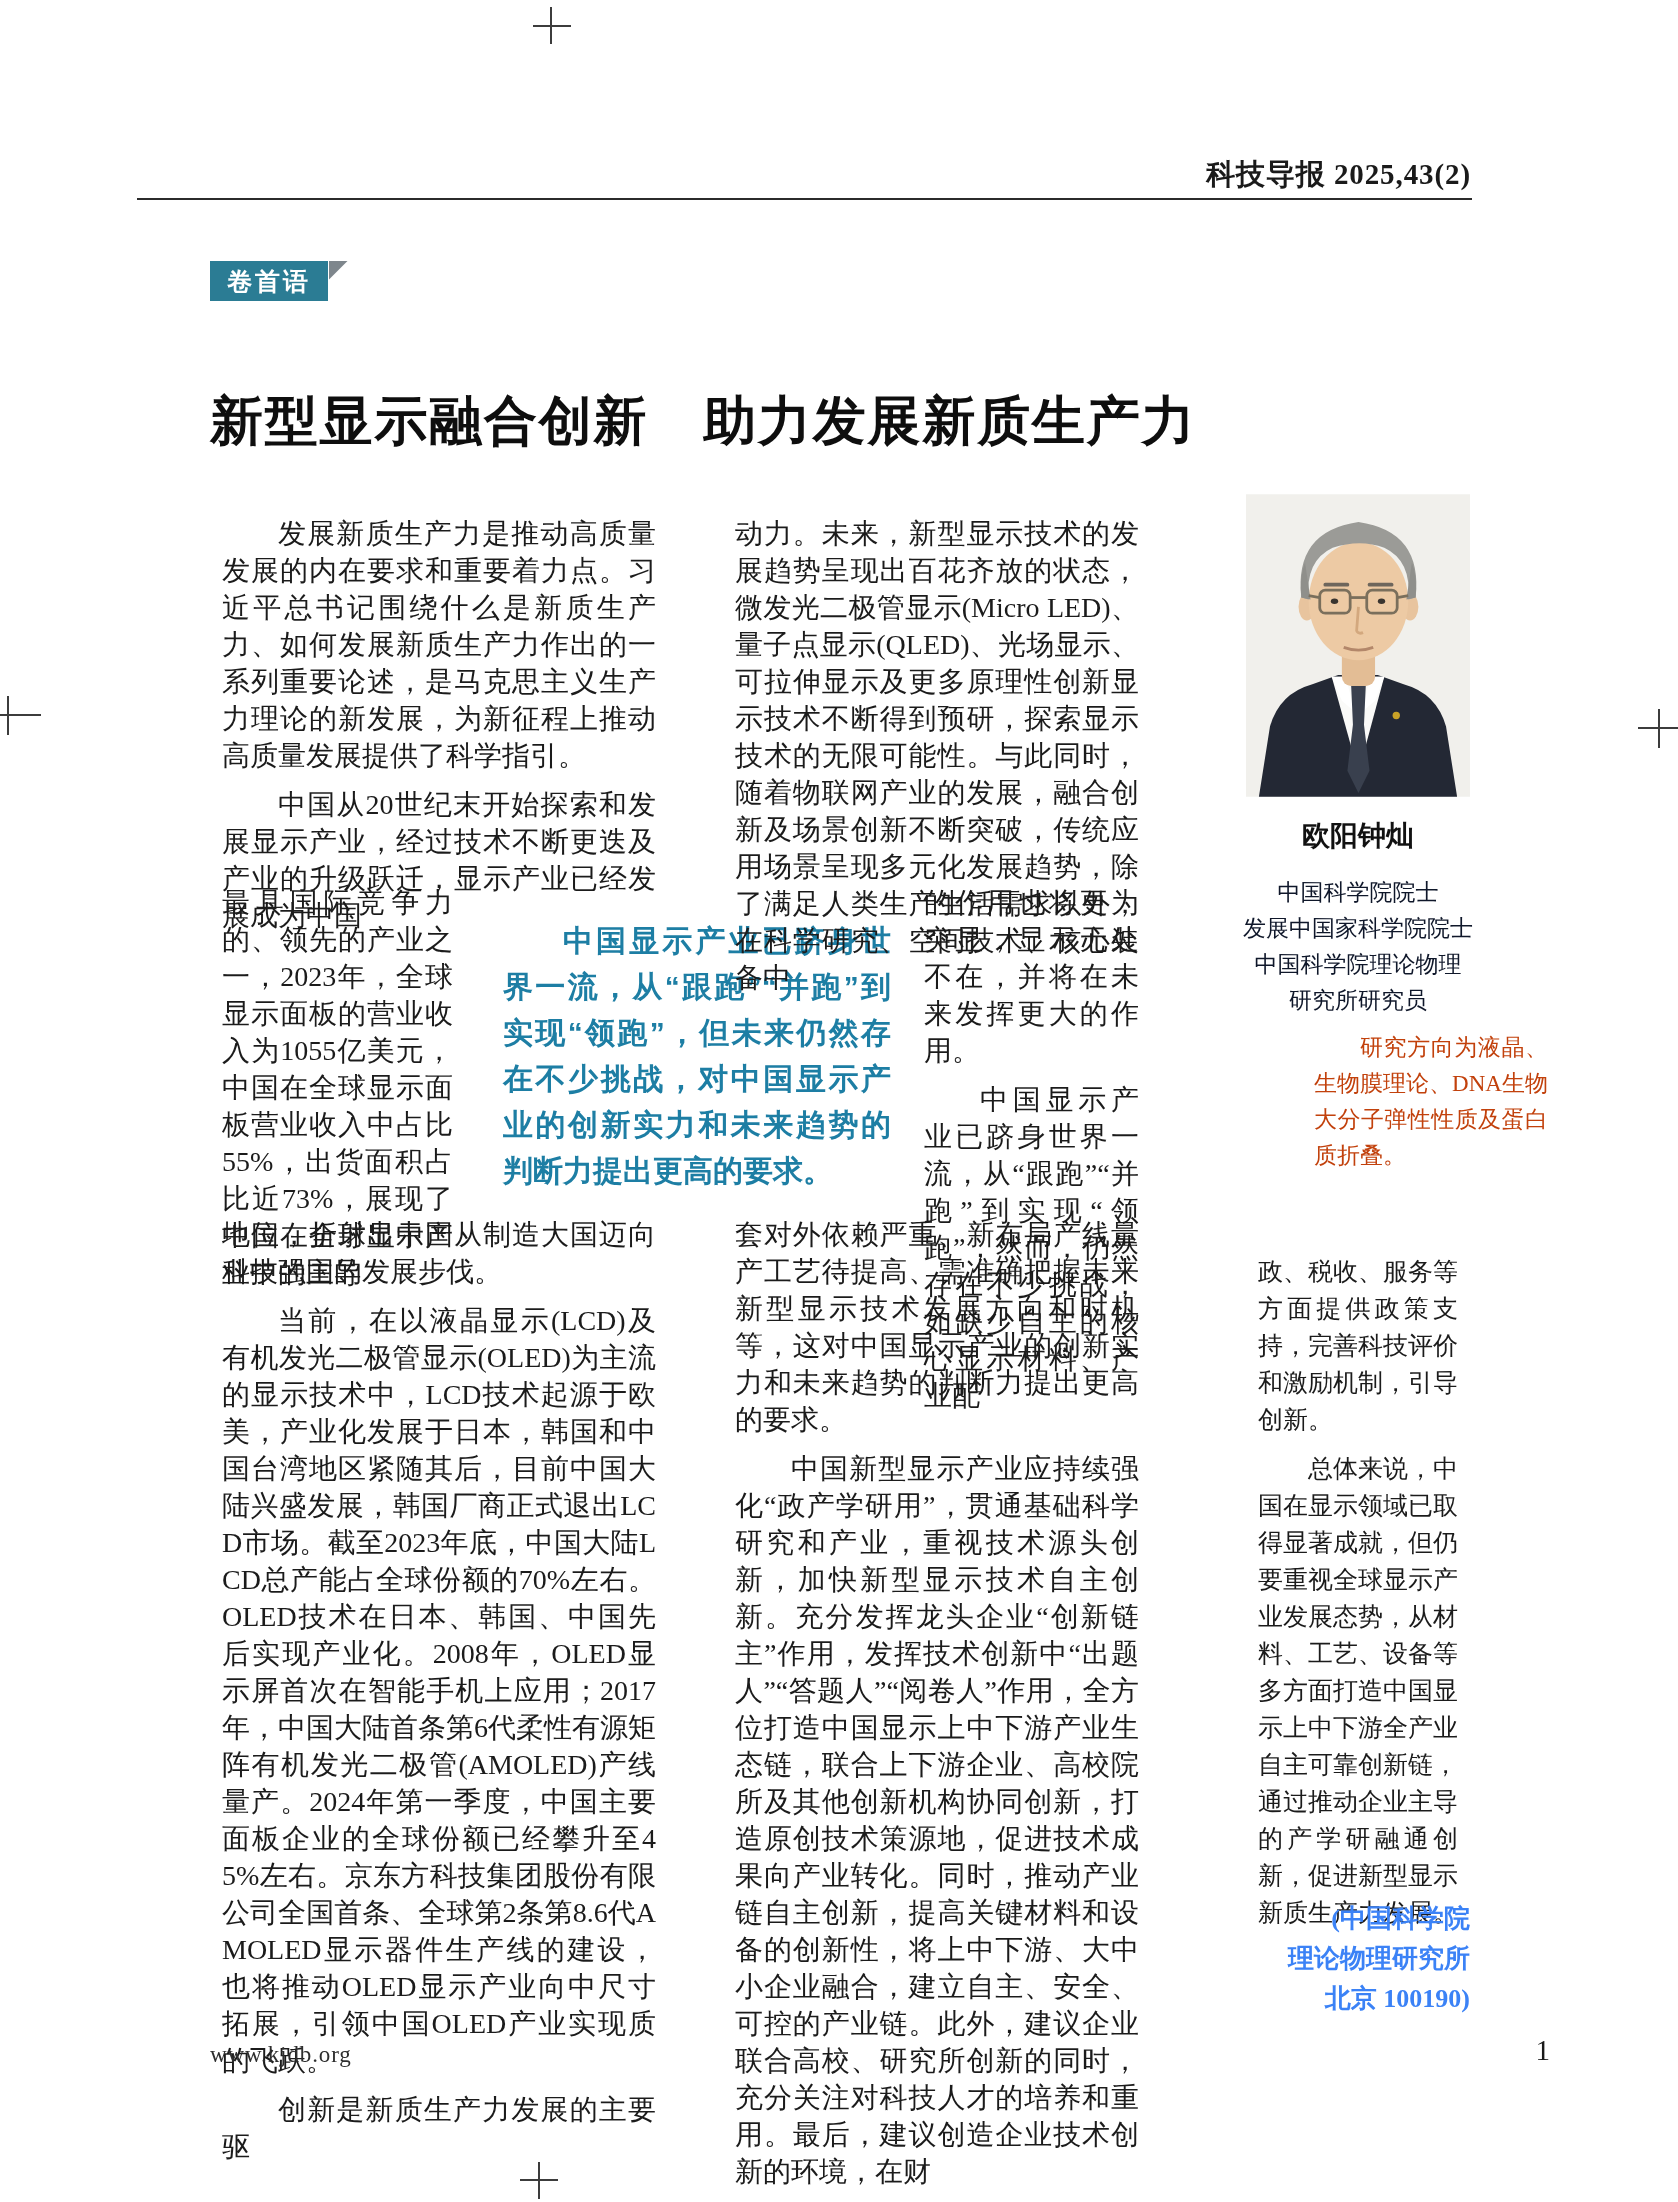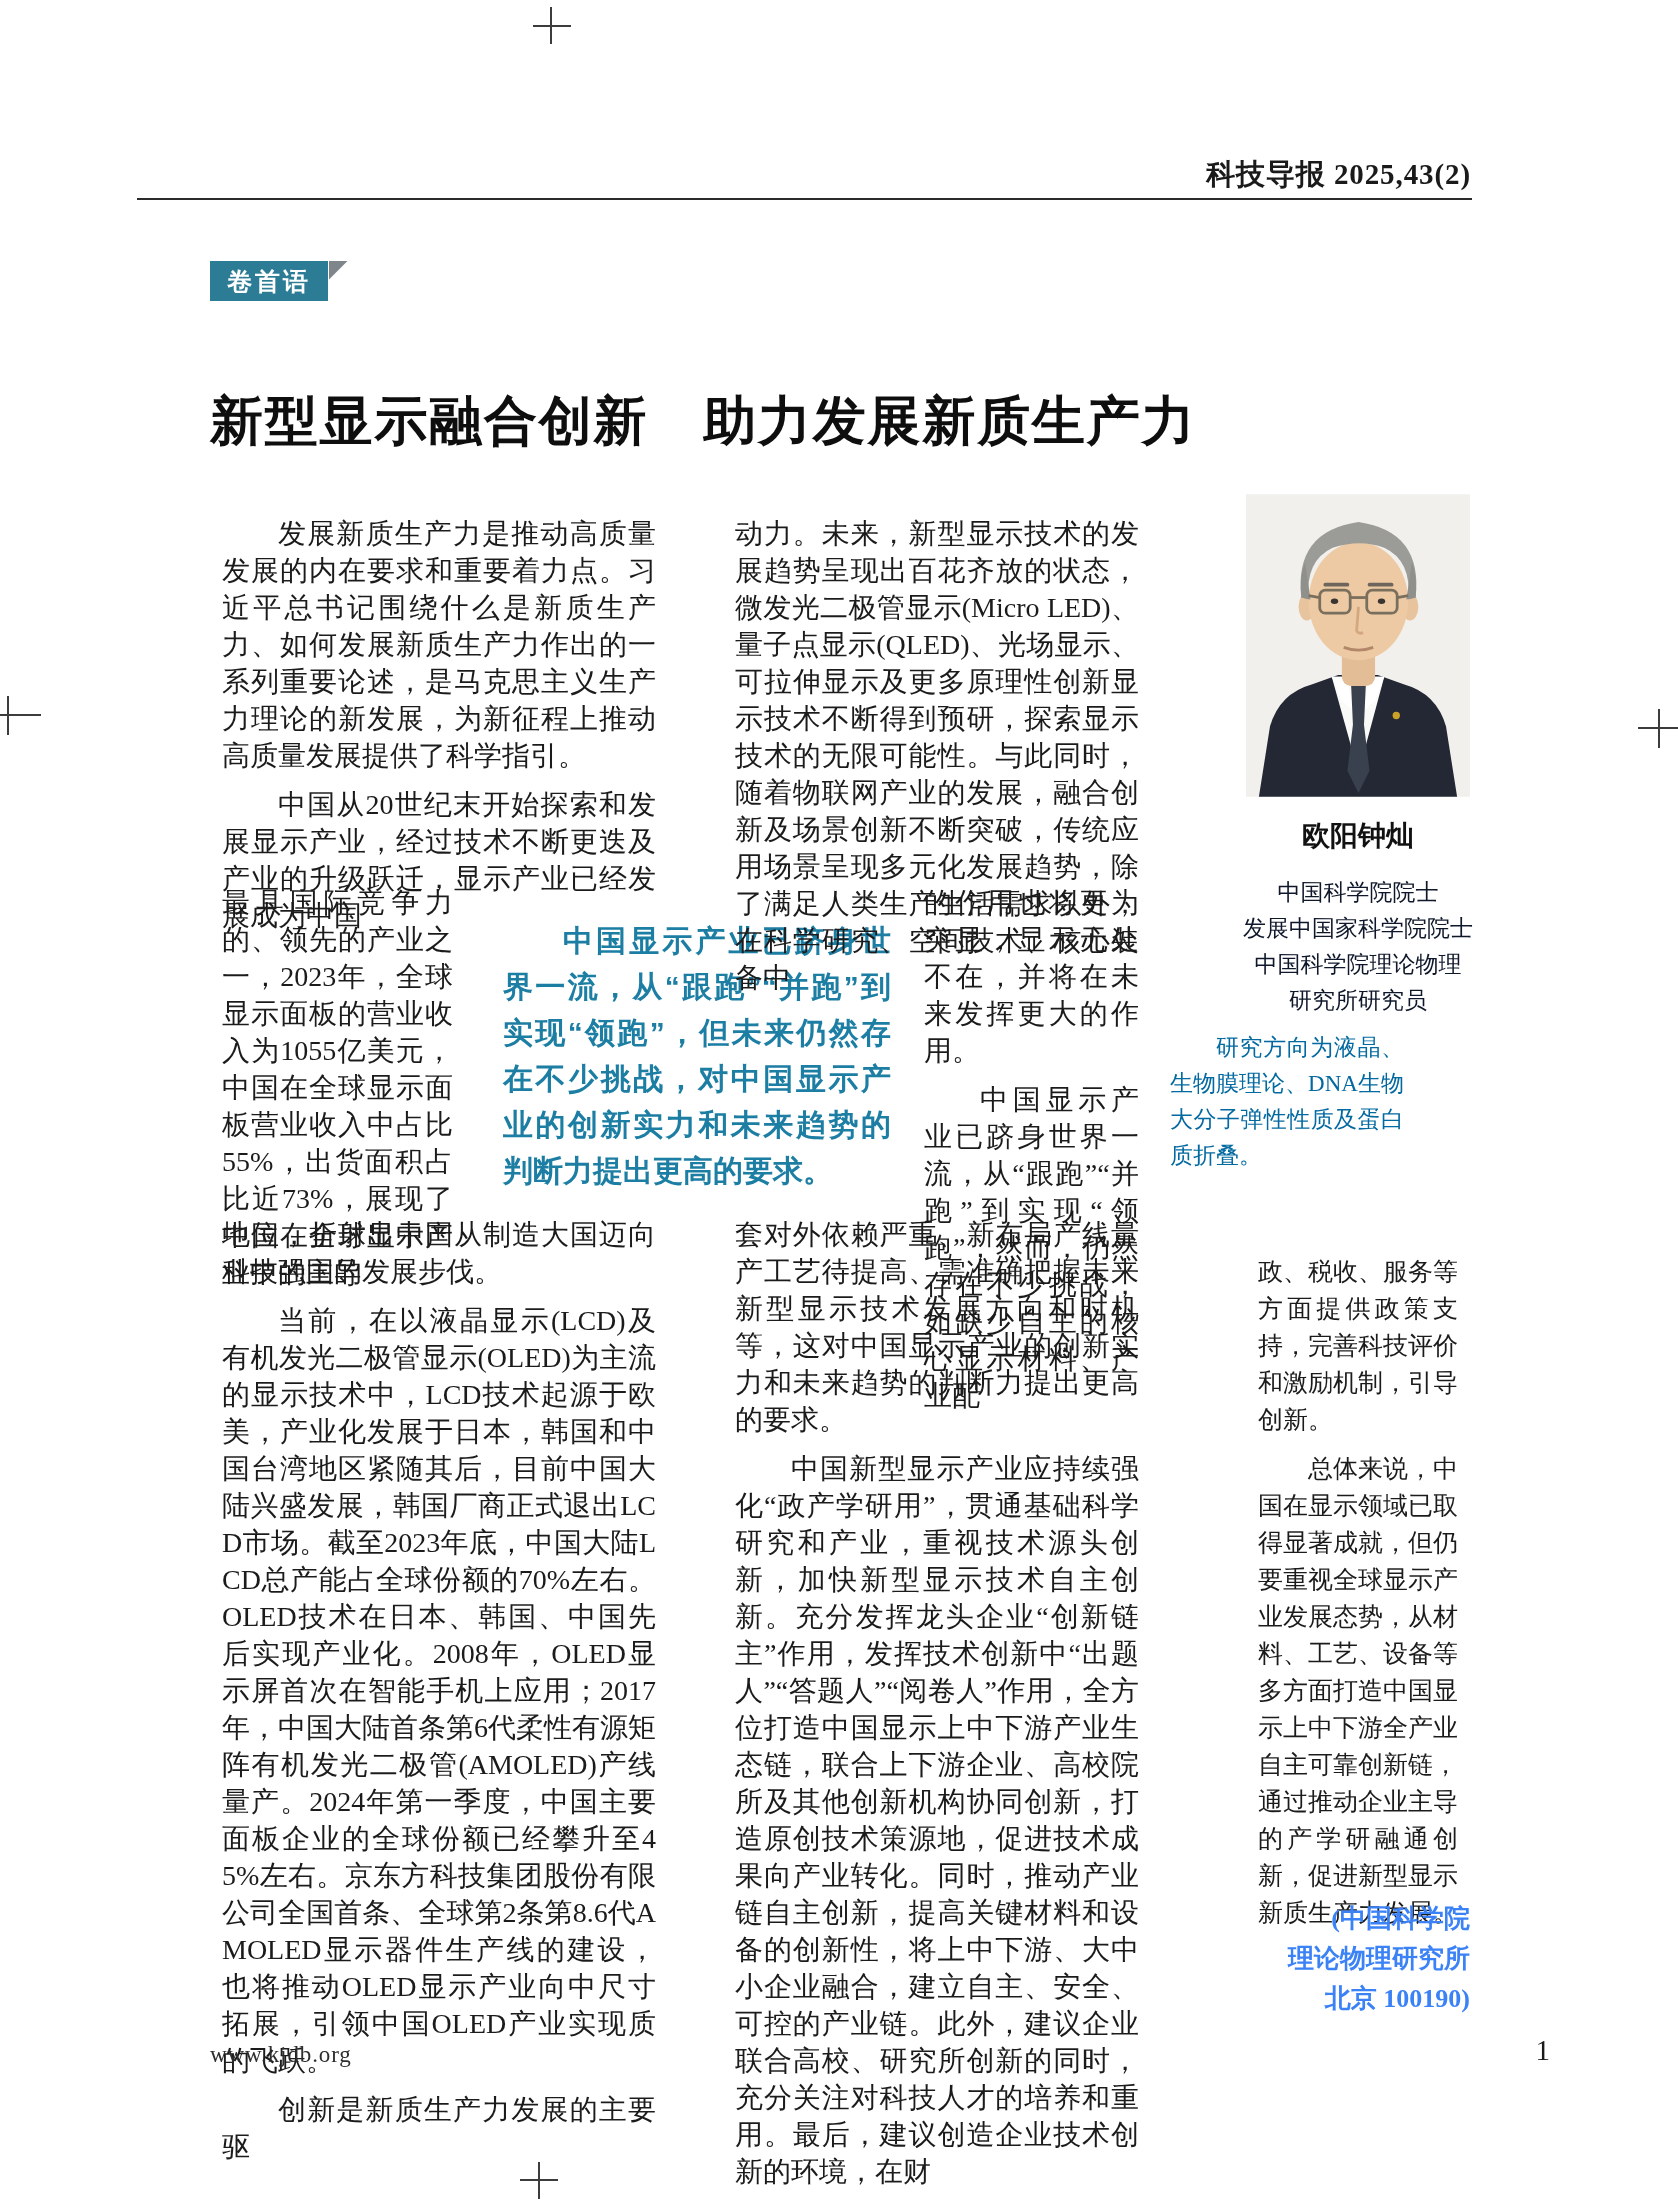--- a/index.html
+++ b/index.html
@@ -58,22 +58,22 @@
 
   
   .photo { position:absolute; left:1246px; top:494px; width:224px; height:303px; }
   .author-name {
     position:absolute; left:1246px; top:817px; width:224px; text-align:center;
     font-size:28px; font-weight:bold; color:#111;
   }
   .bio { position:absolute; left:1241px; top:875px; width:234px; text-align:center; }
   .bio div { font-size:23px; line-height:36px; color:#0f172a; }
   .research {
-    position:absolute; left:1170px; top:1030px; width:234px;
-    font-size:23px; line-height:36px; color:#0369a1;
+    position:absolute; left:1314px; top:1030px; width:234px;
+    font-size:23px; line-height:36px; color:#c2410c;
     text-align:justify; text-indent:2em; word-break:break-all;
   }
   .c3body { left:1246px; top:1241px; width:224px; }
   .c3body p { font-size:25px; line-height:37px; }
   .affil {
     position:absolute; left:1227px; top:1899px; width:243px; text-align:right;
     font-size:26px; line-height:40px; font-weight:bold; color:#3b82f6;
   }
   .affil div { white-space:nowrap; }
 

